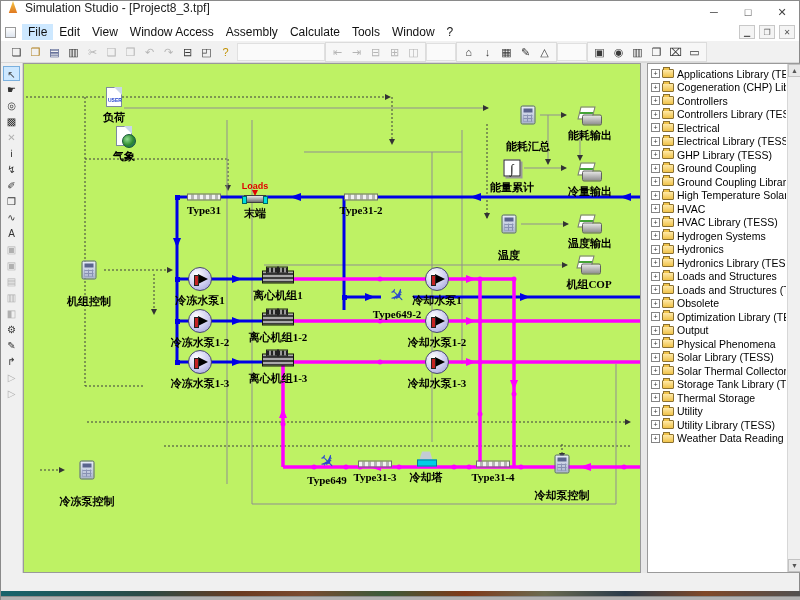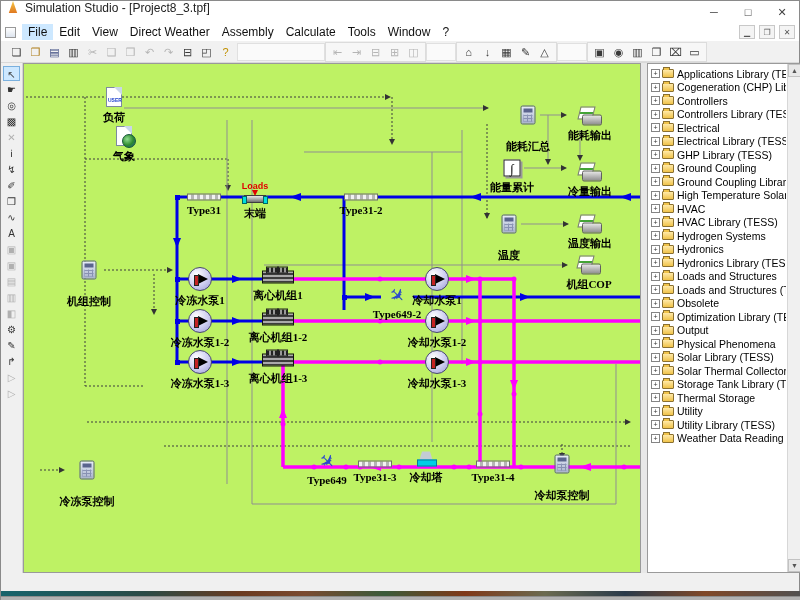--- a/index.html
+++ b/index.html
@@ -122,21 +122,21 @@
         <span class="win-btn">✕</span>
       </div>
   </div>
 
   <div class="menubar">
     <span class="menu-doc-icon"></span>
     <span style="display:flex;">
         <span class="menu-item sel">File</span>
         <span class="menu-item">Edit</span>
         <span class="menu-item">View</span>
-        <span class="menu-item">Direct Weather</span>
+        <span class="menu-item">Window Access</span>
         <span class="menu-item">Assembly</span>
         <span class="menu-item">Calculate</span>
         <span class="menu-item">Tools</span>
         <span class="menu-item">Window</span>
         <span class="menu-item">?</span>
       </span>
     <div class="mdi-controls">
         <span class="mdi-btn">▁</span>
         <span class="mdi-btn">❐</span>
         <span class="mdi-btn">✕</span>

